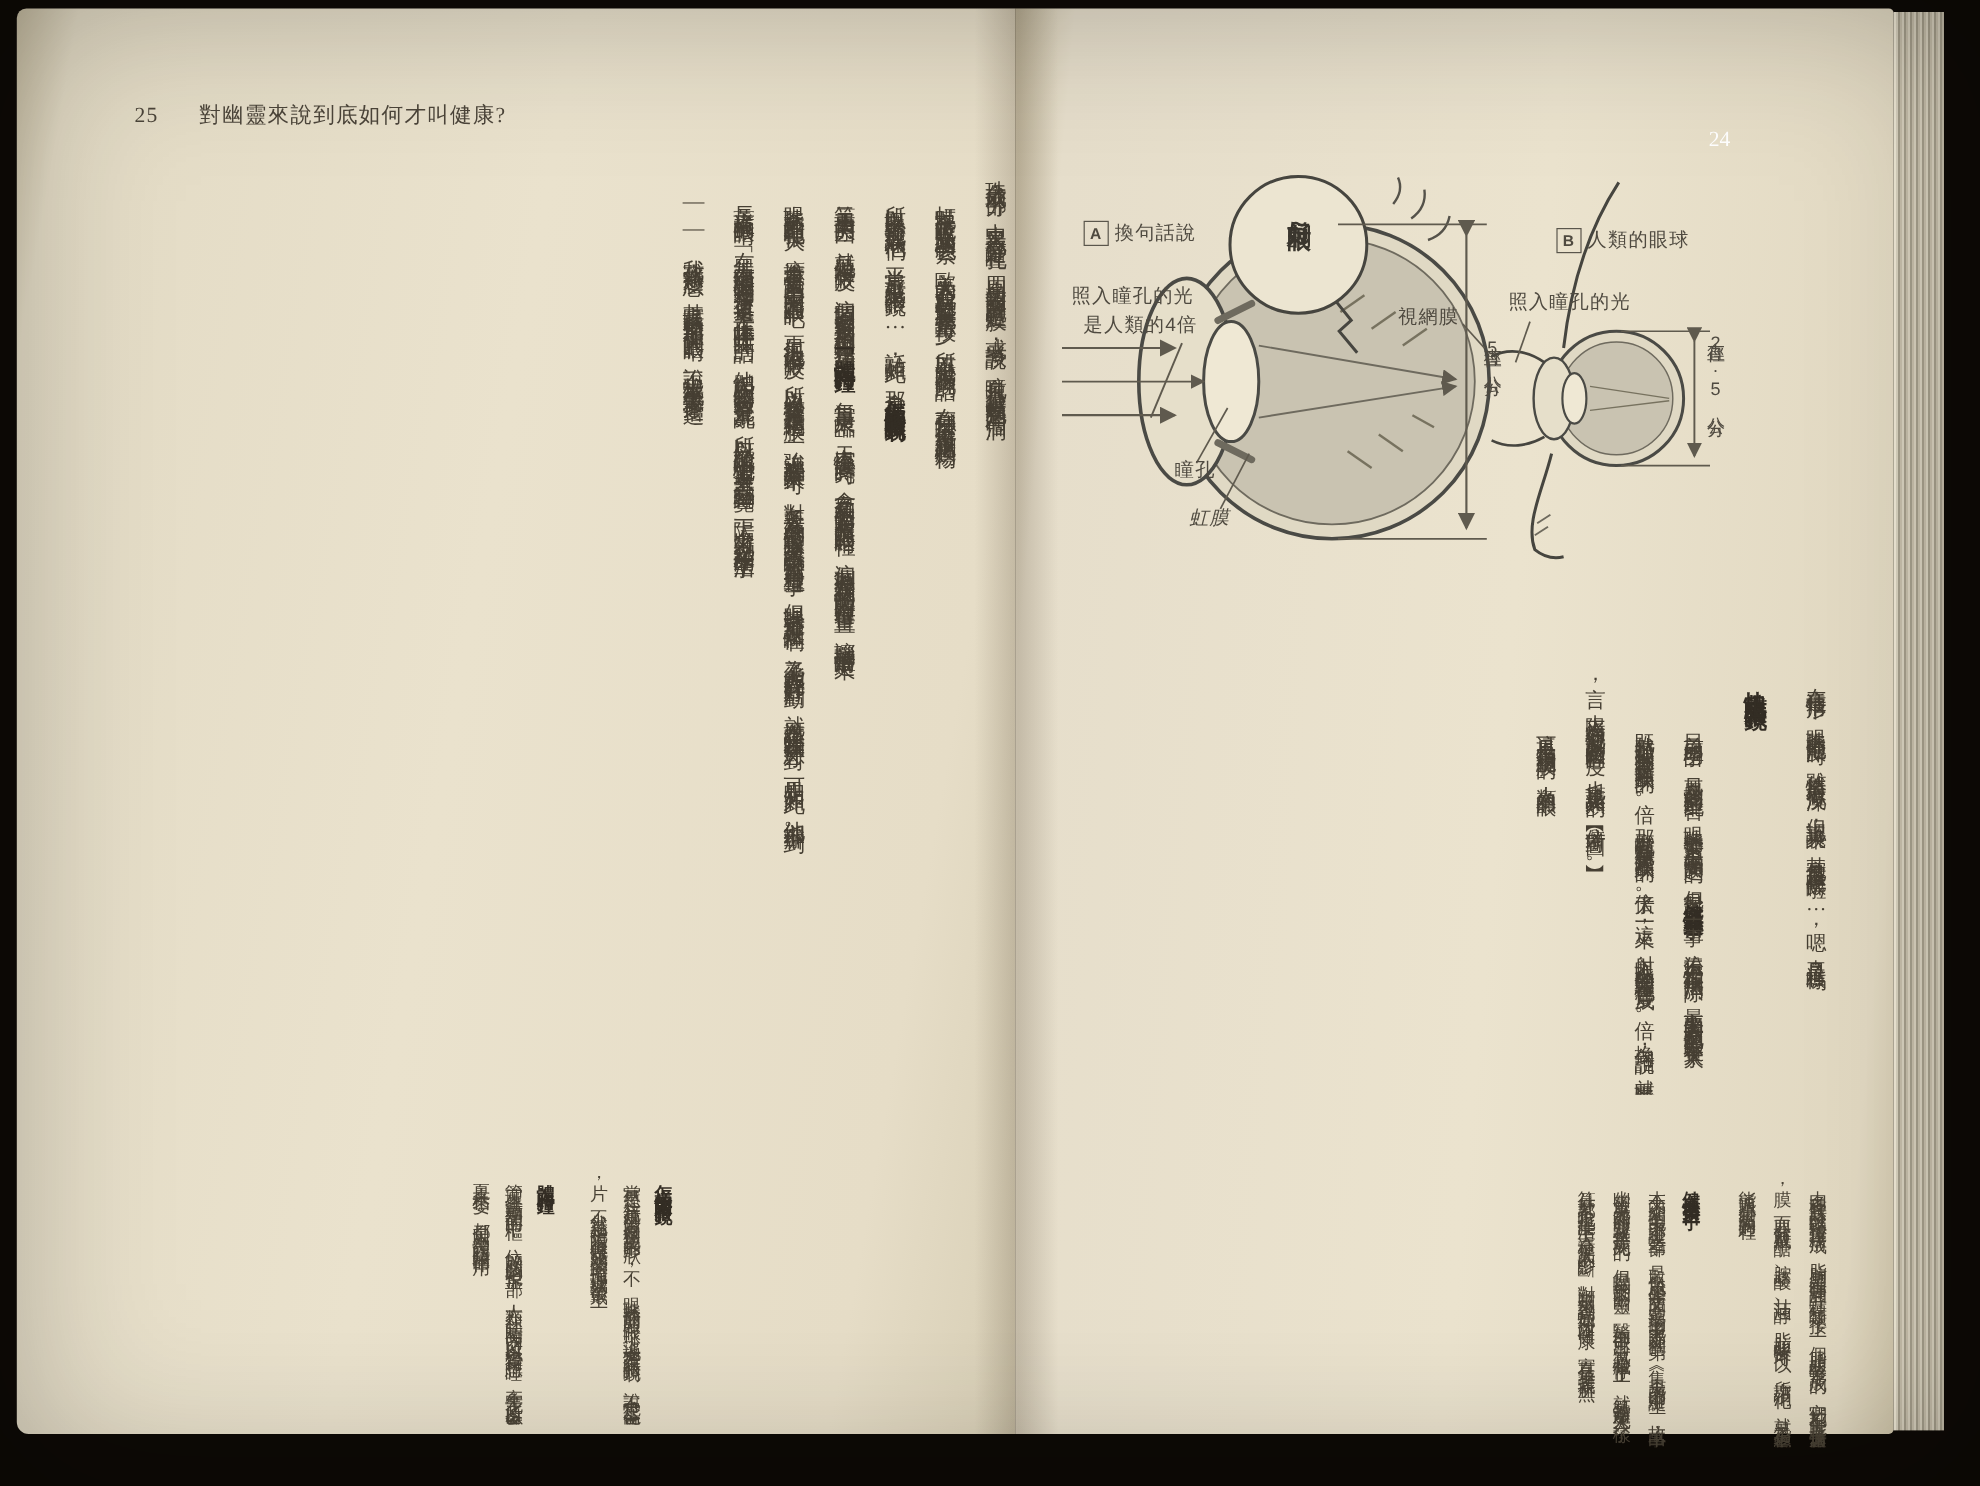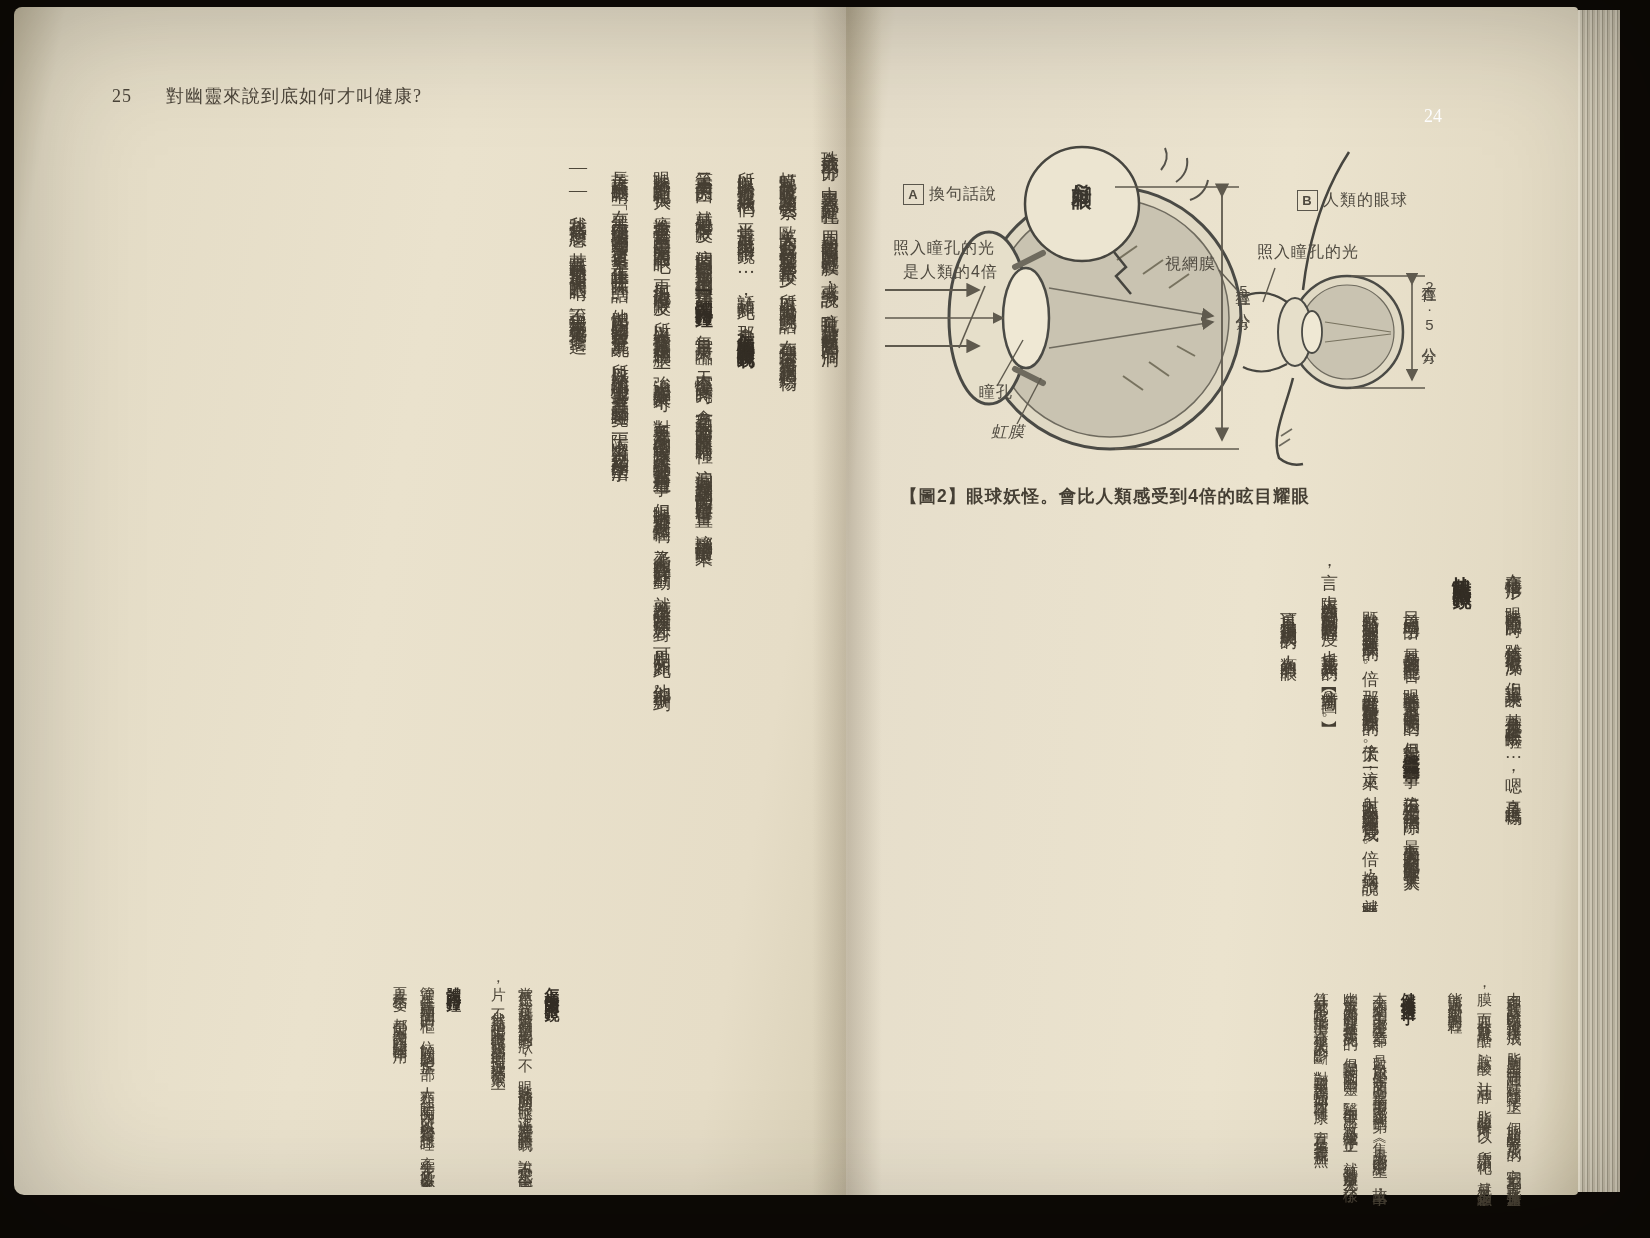--- a/index.html
+++ b/index.html
@@ -152,21 +152,20 @@
     <div class="fig-label" style="left:94px; top:242px;font-family:Liberation Serif, serif;">瞳孔</div>
     <div class="fig-label" style="left:106px; top:282px;font-style:italic;">虹膜</div>
     <div class="fig-label fig-vert" style="left:348px; top:138px; height:120px; font-size:15px;">直徑5公分</div>
     <div class="fig-label" style="left:368px; top:50px;padding-left:44px;">
       <span class="fig-box">B</span><span>人類的眼球</span>
     </div>
     <div class="fig-label" style="left:372px; top:102px;">照入瞳孔的光</div>
     <div class="fig-label fig-vert" style="left:534px; top:134px; height:130px; font-size:15px;">直徑2.5公分</div>
   </div>
 
-  <div class="fig-caption">【圖2】眼球妖怪。會比人類感受到4倍的眩目耀眼</div>
 
   <div class="vtext main-r">
     <p>在這種情形下，眼珠爺爺泡澡時，雖然情景看似洗澡，但認真說來，其實他是正在吃飯啦……嗯，真是這樣嗎?</p>
     <p class="sec-head">快戴上太陽眼鏡!</p>
     <p class="ind"><span>目前已經明白了，只要身體的構造配合，眼珠爺爺要活下去是毫無問題的。但是對能否</span><b>健康快樂過日子</b><span>一事，這份不安恐怕還無法消除。最主要的因素是他的眼珠實在太大了。</span></p>
     <p class="ind">既然那顆眼珠的直徑是人類眼珠的2倍。那麼瞳孔面積就是人類眼珠的4倍大了。這一來，射入眼珠內的光線量也會變成4倍。換句話說，就眼珠爺爺而言，太陽光線對他造成刺眼眩目的程度，也應該是人類的4倍才對【圖2】。</p>
     <p class="ind">這可是會灼傷視網膜的。人類的黑眼</p>
   </div>
 
   <div class="vtext notes notes-r">

